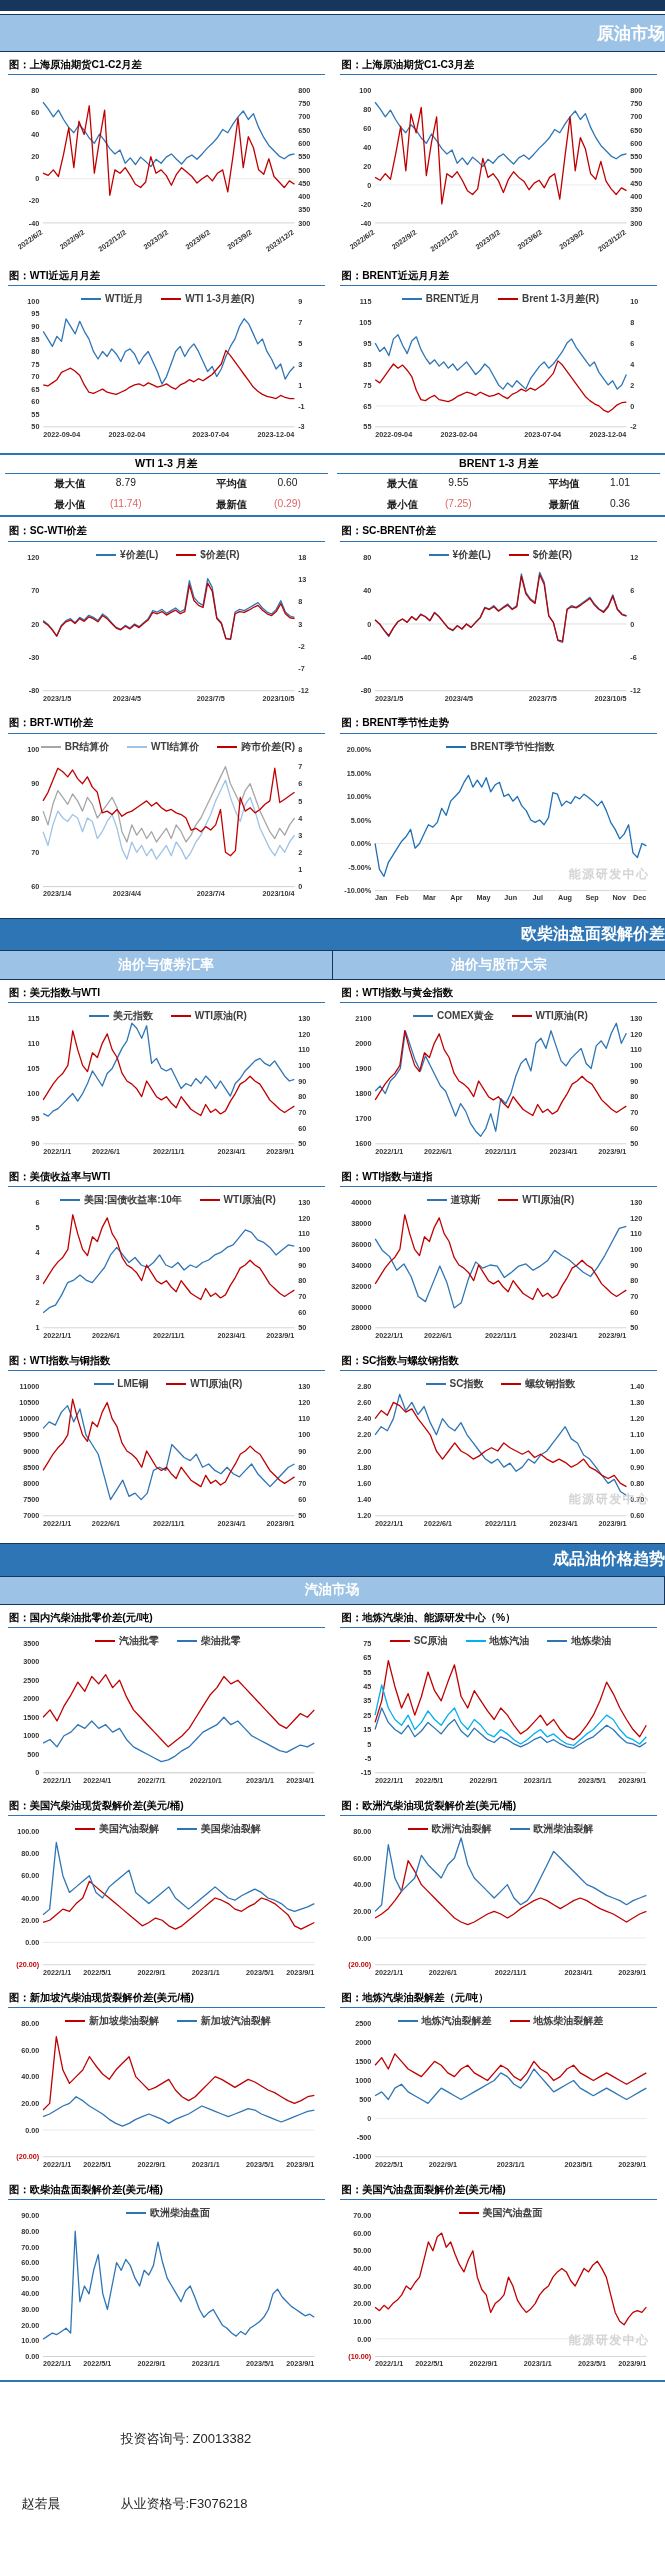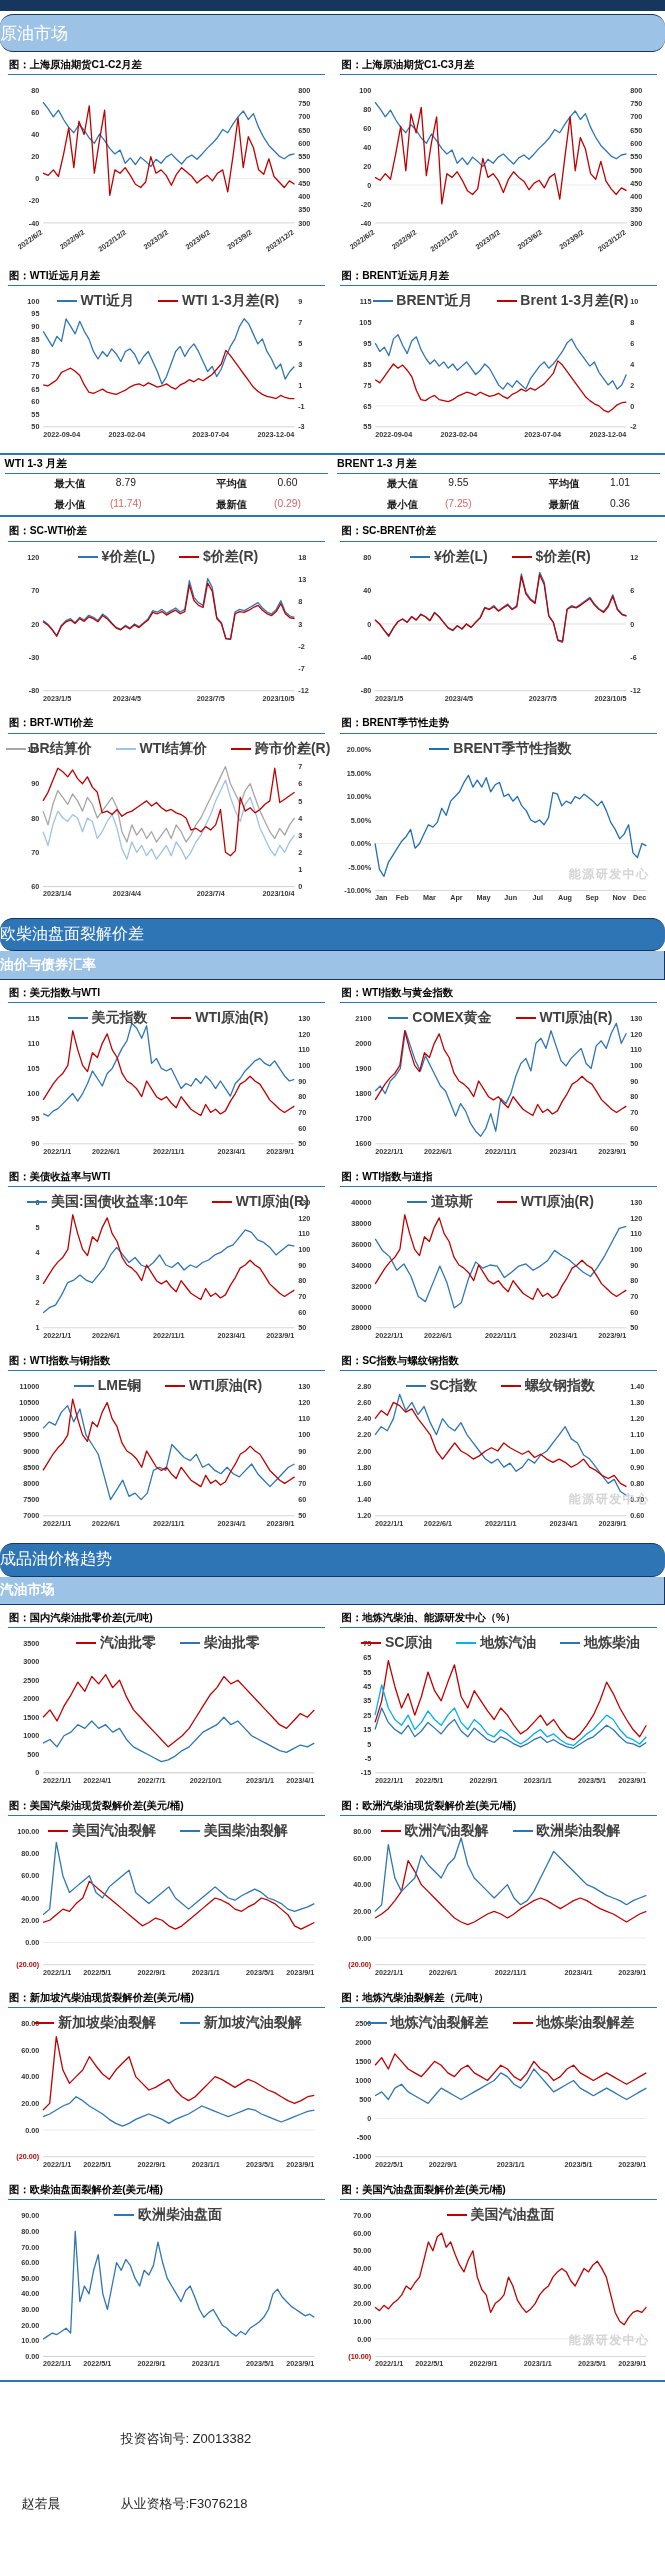--- a/index.html
+++ b/index.html
@@ -1,35 +1,35 @@
 <!DOCTYPE html>
 <html style="font-size:12.2px"><head>
 <meta charset="utf-8">
 <style>
   html,body{margin:0;padding:0;background:#ffffff;font-family:"Liberation Sans","DejaVu Sans",sans-serif;}
   .page{width:665px;min-height:2576px;margin:0 auto;position:relative;background:#fff;}
   .topbar{height:10.7px;background:#17365d;}
-  .band{background:#9cc2e5;color:#ffffff;text-align:left;font-weight:normal;border-top:1.5px solid #17365d;border-bottom:1.5px solid #17365d;border-radius:13px;}
+  .band{background:#9cc2e5;color:#ffffff;text-align:right;font-weight:bold;border-top:1.5px solid #17365d;border-bottom:1.5px solid #17365d;}
   .band.b1{font-size:17px;padding:6.1px 0;margin-top:3.8px;}
   .band.dark{background:#2e75b6;font-size:16px;padding:5.3px 0;margin-top:7.6px;}
-  .subband{display:flex;background:#9cc2e5;color:#fff;font-weight:bold;font-size:13.7px;text-align:left;border-bottom:1.5px solid #17365d;}
+  .subband{display:flex;background:#9cc2e5;color:#fff;font-weight:bold;font-size:13.7px;text-align:center;border-bottom:1.5px solid #17365d;}
   .subband .sb{flex:1;padding:4.6px 0;}
   .subband .sb:first-child{border-right:1.5px solid #17365d;}
   .grid{display:grid;grid-template-columns:1fr 1fr;}
   .cell{padding:3.1px 7.6px 1.5px 7.6px;}
   .chart-title{font-size:10.3px;font-weight:bold;color:#000;border-bottom:1.5px solid #2e75b6;padding:3.1px 0 2.3px 1.5px;white-space:nowrap;overflow:hidden;}
   .chart{position:relative;width:100%;}
-  .legend{position:absolute;top:6.1px;left:34px;right:30.5px;display:flex;justify-content:center;gap:24px;font-size:14px;font-weight:bold;color:#404040;pointer-events:none;white-space:nowrap;}
+  .legend{position:absolute;top:6.1px;left:34px;right:30.5px;display:flex;justify-content:center;gap:18px;font-size:10px;font-weight:bold;color:#404040;pointer-events:none;white-space:nowrap;}
   .legend .li{display:inline-flex;align-items:center;}
   .legend .sw{display:inline-block;width:20px;height:0;border-top:2px solid #000;margin-right:3.8px;}
   .wm{position:absolute;right:7.6px;bottom:26px;color:#d4d4d4;font-size:12px;font-weight:bold;letter-spacing:1.5px;pointer-events:none;}
   .sep{height:2.3px;background:#2e75b6;margin:3.1px 0 1.5px 0;}
   .stats{display:grid;grid-template-columns:1fr 1fr;margin:6.1px 0 1.5px 0;border-top:2.3px solid #2e75b6;border-bottom:2.3px solid #2e75b6;}
   .stats-col{padding:0 4.6px;}
-  .stats-title{text-align:left;font-weight:bold;font-size:10.7px;color:#000;border-bottom:1.5px solid #2e75b6;padding:2.3px 0;}
+  .stats-title{text-align:center;font-weight:bold;font-size:10.7px;color:#000;border-bottom:1.5px solid #2e75b6;padding:2.3px 0;}
   .stats-row{display:flex;font-size:10.3px;color:#1a1a1a;padding:3.1px 0;}
   .stats-row span{flex:1;text-align:center;}
   .stats-row .lbl{font-weight:bold;text-align:right;}
   .sv.neg{color:#e06666;}
   .footer{padding:46px 21.4px 15.3px 21.4px;font-size:13px;color:#262626;}
   .author-row{display:flex;margin-bottom:47px;}
   .author-row .nm{width:99px;}
   .author-row.indent{padding-left:99px;}
   svg text{font-family:"Liberation Sans","DejaVu Sans",sans-serif;}
 </style>
@@ -322,20 +322,21 @@
             <polyline points="46.0,143.3 51.8,177.3 57.7,186.5 63.5,168.0 69.3,158.8 75.2,149.5 81.0,140.3 86.9,134.1 92.7,124.8 98.5,149.5 104.4,143.3 110.2,131.0 116.0,118.7 121.9,121.8 127.7,115.6 133.5,97.1 139.4,106.3 145.2,87.8 151.0,81.7 156.9,75.5 162.7,63.2 168.6,53.9 174.4,69.3 180.2,60.1 186.1,69.3 191.9,57.0 197.7,75.5 203.6,66.3 209.4,63.2 215.2,81.7 221.1,78.6 226.9,87.8 232.8,81.7 238.6,94.0 244.4,100.2 250.3,112.5 256.1,115.6 261.9,112.5 267.8,118.7 273.6,109.4 279.4,76.7 285.3,78.6 291.1,94.0 297.0,87.8 302.8,90.9 308.6,81.7 314.5,84.8 320.3,78.6 326.1,82.9 332.0,87.8 337.8,94.0 343.6,87.8 349.5,100.2 355.3,115.6 361.1,124.8 367.0,137.2 372.8,131.0 378.7,118.7 384.5,155.7 390.3,161.8 396.2,143.3 402.0,146.4" fill="none" stroke="#1f6fb5" stroke-width="1.7" stroke-linejoin="round"></polyline>
           </svg><div class="legend">
             <span class="li"><span class="sw" style="border-top-color: rgb(31, 111, 181);"></span>BRENT季节性指数</span>
           </div><div class="wm">能源研发中心</div></div>
     </div>
   </div>
 
   <div class="band dark">欧柴油盘面裂解价差</div>
   <div class="subband">
     <div class="sb">油价与债券汇率</div>
+    <div class="sb">油价与股市大宗</div>
   </div>
 
   <div class="grid">
     <div class="cell">
       <div class="chart-title">图：美元指数与WTI</div>
       <div class="chart"><svg viewBox="0 0 416 205" width="317" height="156">
             <text x="41" y="23.5" text-anchor="end" font-size="9.5" fill="#333" font-weight="600">115</text>
             <text x="41" y="56.5" text-anchor="end" font-size="9.5" fill="#333" font-weight="600">110</text>
             <text x="41" y="89.5" text-anchor="end" font-size="9.5" fill="#333" font-weight="600">105</text>
             <text x="41" y="122.5" text-anchor="end" font-size="9.5" fill="#333" font-weight="600">100</text>

